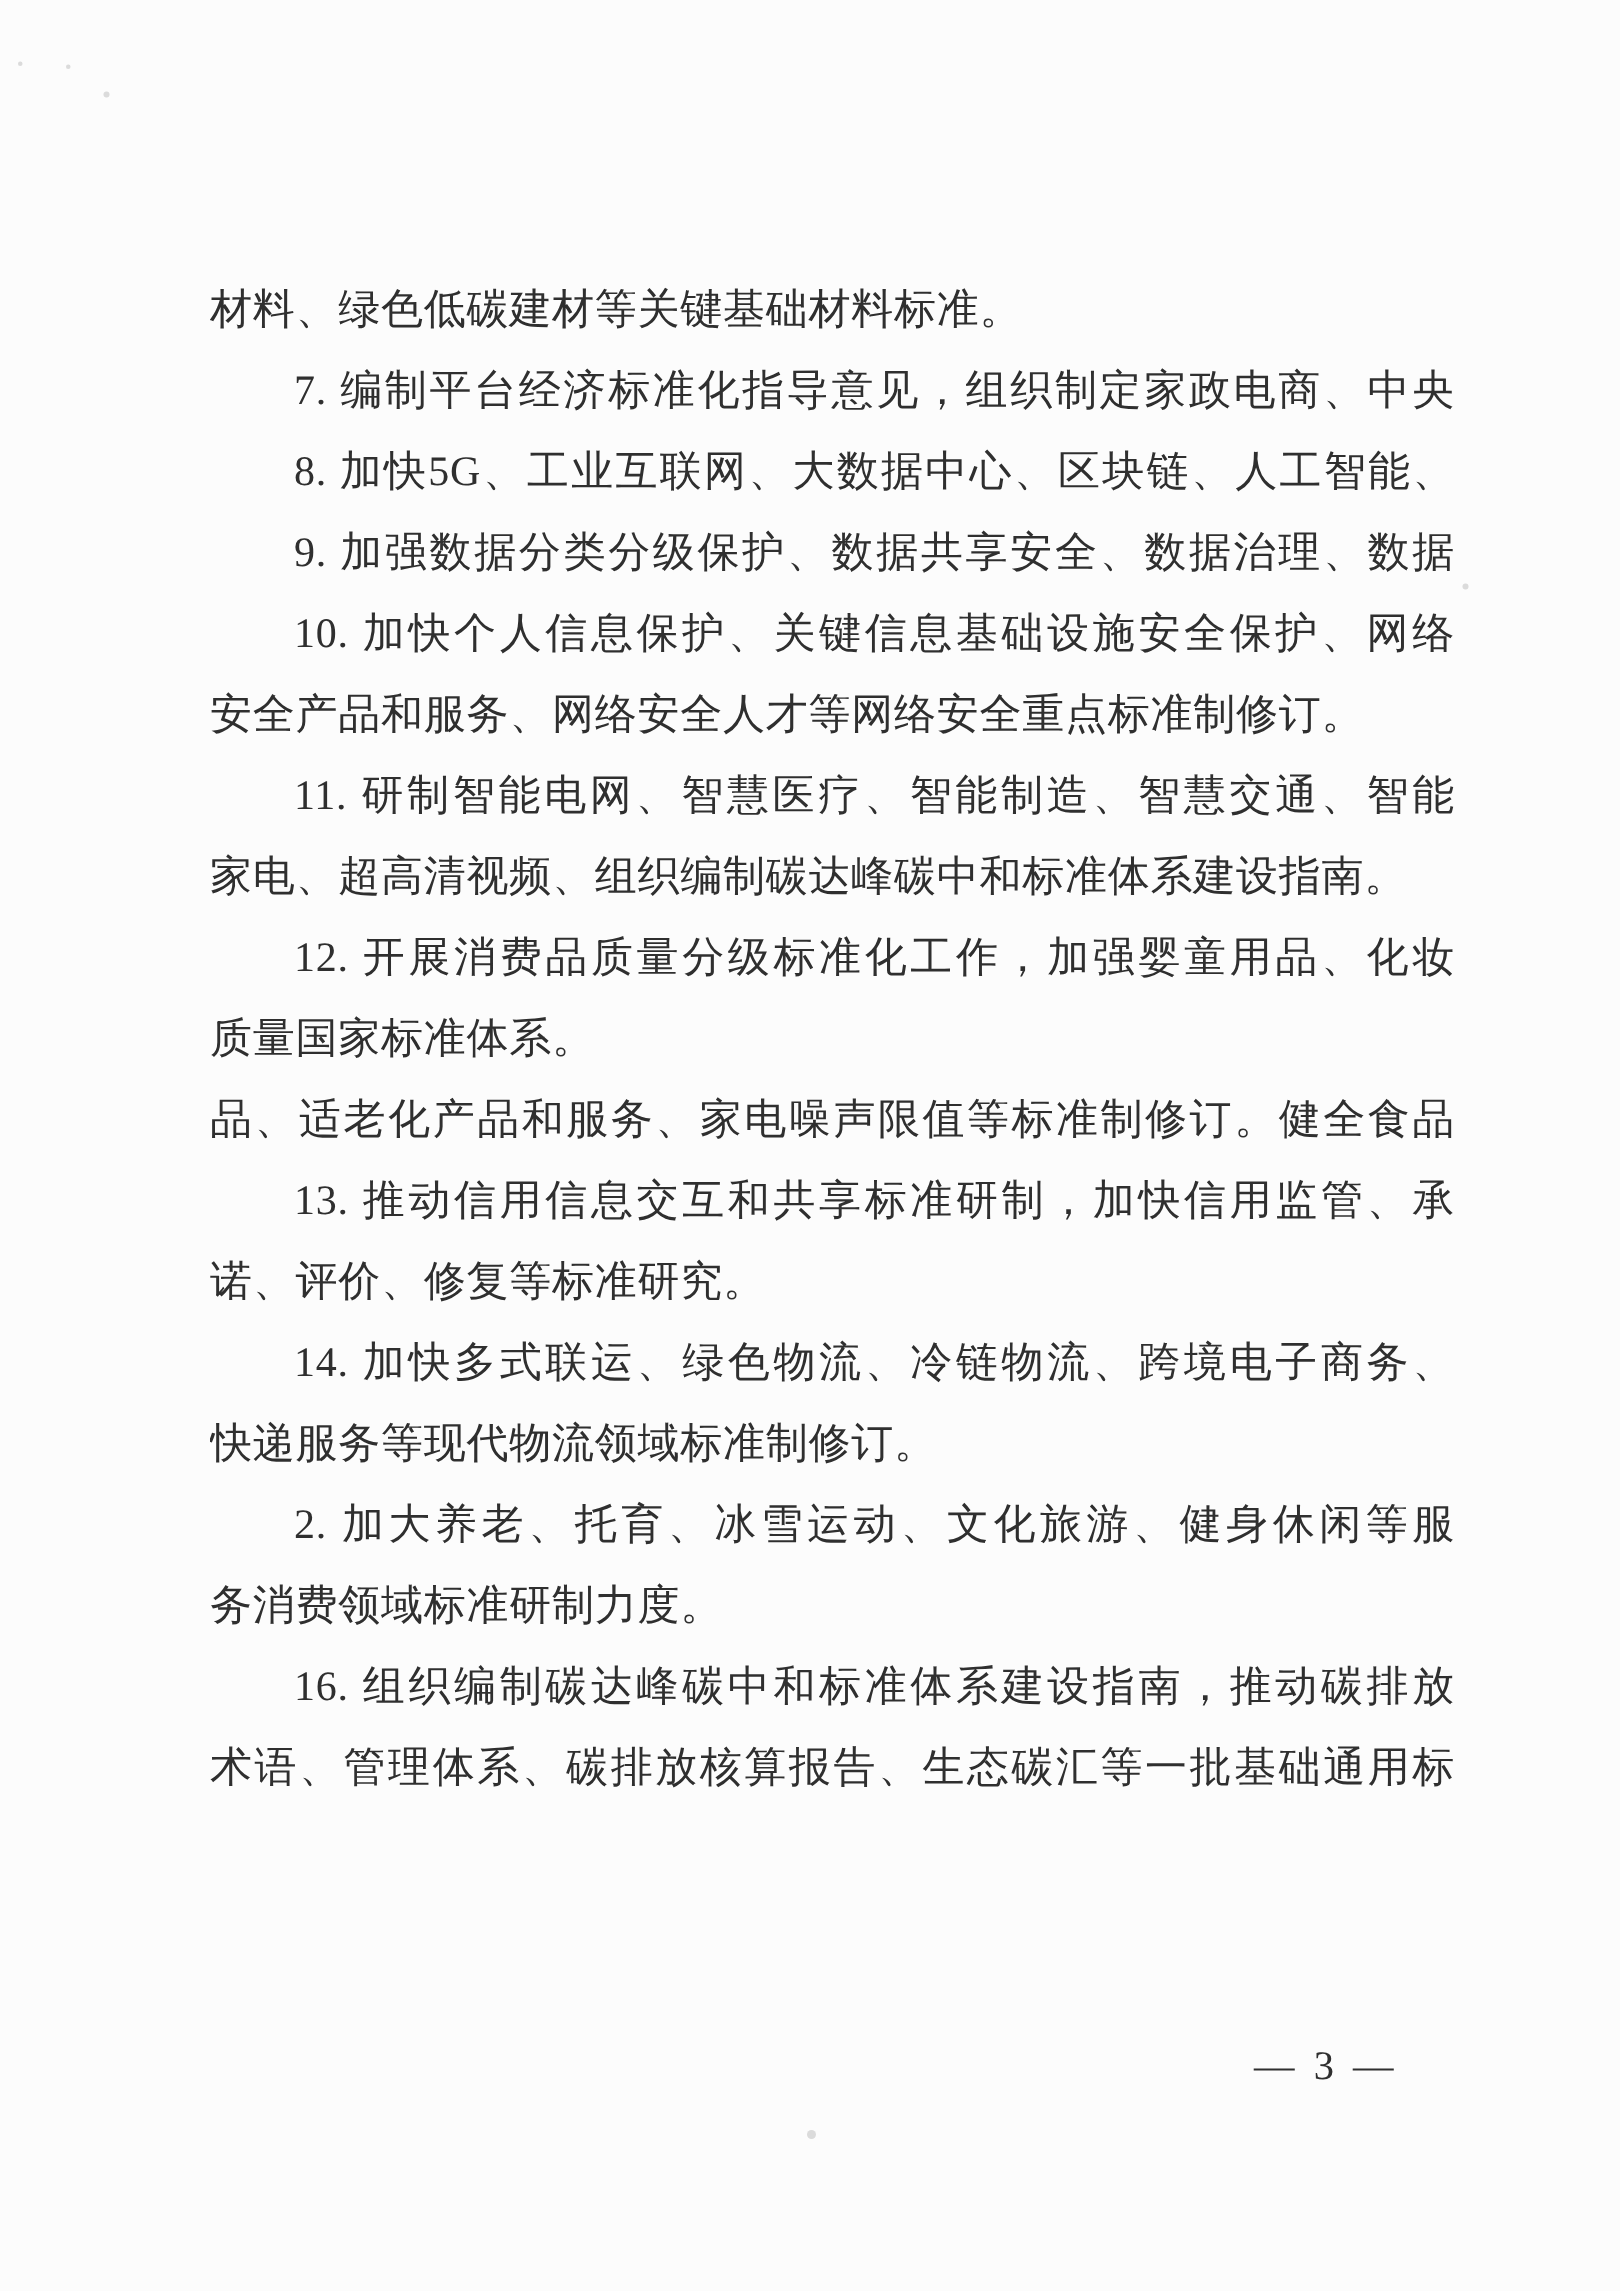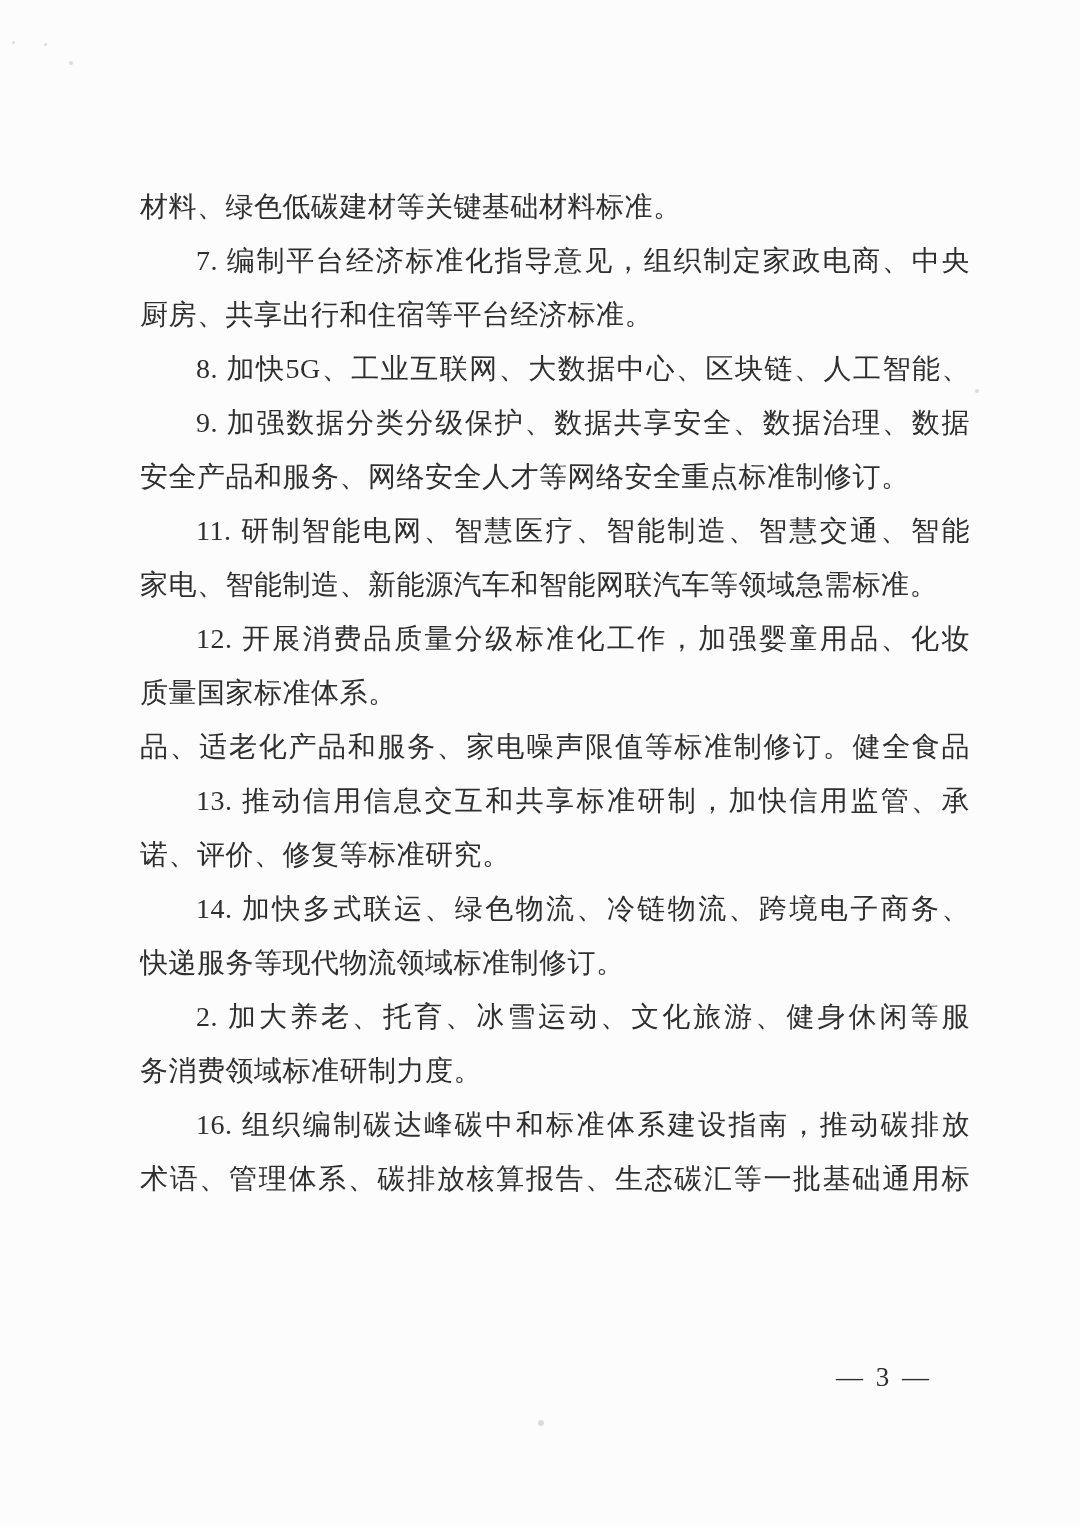--- a/index.html
+++ b/index.html
@@ -59,26 +59,26 @@
     opacity: 0.55;
   }
 </style>
 </head>
 <body>
 
 <div class="page">
   <div class="text-block">
       <div class="line">材料、绿色低碳建材等关键基础材料标准。</div>
       <div class="line indent justify">7. 编制平台经济标准化指导意见，组织制定家政电商、中央</div>
-      <div class="line">厨房、共享出行和住宿等平台经济标准。</div>
       <div class="line indent justify">8. 加快5G、工业互联网、大数据中心、区块链、人工智能、</div>
       <div class="line indent justify">9. 加强数据分类分级保护、数据共享安全、数据治理、数据</div>
+      <div class="line indent justify">10. 加快个人信息保护、关键信息基础设施安全保护、网络</div>
       <div class="line">安全产品和服务、网络安全人才等网络安全重点标准制修订。</div>
       <div class="line indent justify">11. 研制智能电网、智慧医疗、智能制造、智慧交通、智能</div>
-      <div class="line">家电、智能制造、新能源汽车和智能网联汽车等领域急需标准。</div>
+      <div class="line">家电、超高清视频、组织编制碳达峰碳中和标准体系建设指南。</div>
       <div class="line indent justify">12. 开展消费品质量分级标准化工作，加强婴童用品、化妆</div>
       <div class="line">质量国家标准体系。</div>
       <div class="line justify">品、适老化产品和服务、家电噪声限值等标准制修订。健全食品</div>
       <div class="line indent justify">13. 推动信用信息交互和共享标准研制，加快信用监管、承</div>
       <div class="line">诺、评价、修复等标准研究。</div>
       <div class="line indent justify">14. 加快多式联运、绿色物流、冷链物流、跨境电子商务、</div>
       <div class="line">快递服务等现代物流领域标准制修订。</div>
       <div class="line indent justify">2. 加大养老、托育、冰雪运动、文化旅游、健身休闲等服</div>
       <div class="line">务消费领域标准研制力度。</div>
       <div class="line indent justify">16. 组织编制碳达峰碳中和标准体系建设指南，推动碳排放</div>

